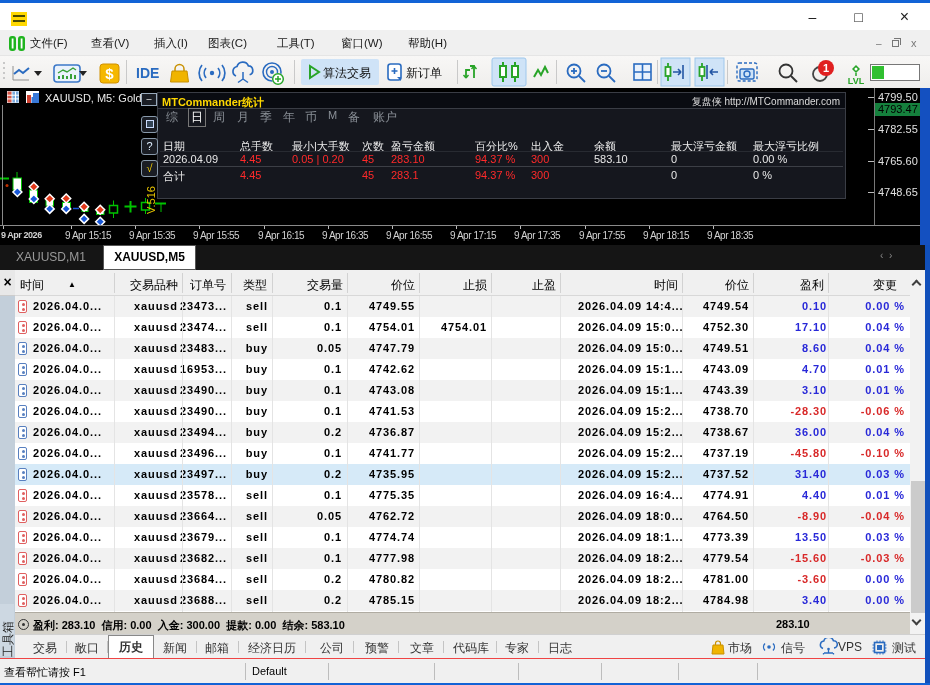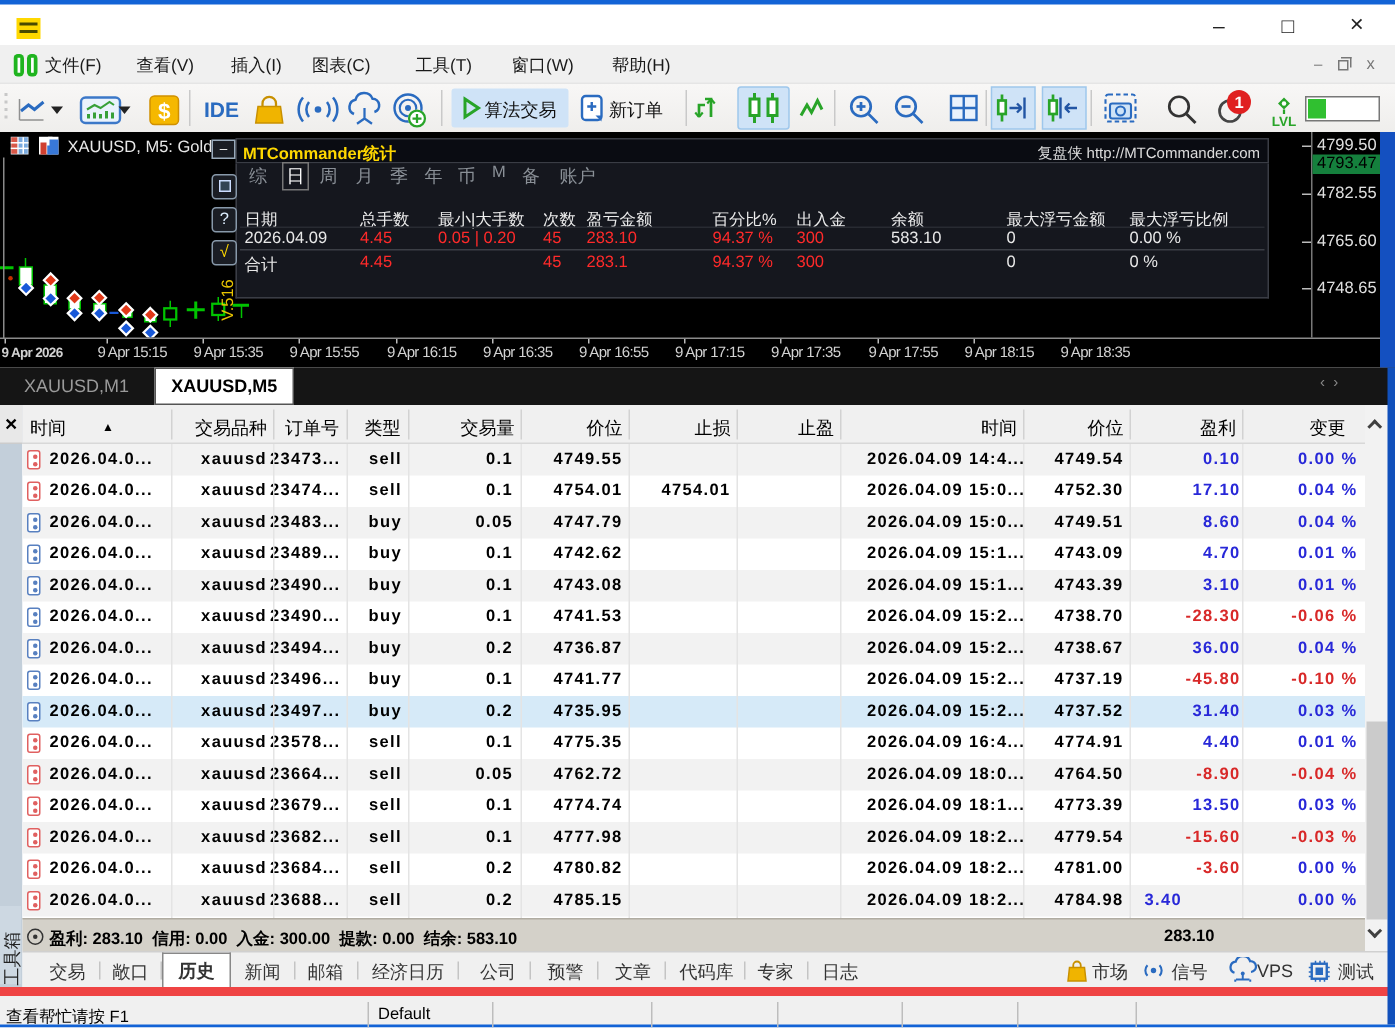--- a/index.html
+++ b/index.html
@@ -57,21 +57,21 @@
 .ricon.b i{background:#5880c0;}
 
 #vscroll{left:910px;top:270px;width:16px;height:364px;background:#f2f2f2;}
 
 #summary{left:15px;top:612px;width:895px;height:22px;background:#d4d1c9;border-top:1px solid #b0aca2;font-size:11px;font-weight:bold;color:#000;}
 
 #btabs{left:15px;top:634px;width:915px;height:24px;background:#f0f0f0;border-top:1px solid #d0d0d0;font-size:12px;color:#333;}
 .btab{position:absolute;top:5px;}
 .bsep{position:absolute;top:6px;width:1px;height:12px;background:#c4c4c4;}
 
-#status{left:0;top:658px;width:930px;height:27px;background:#f0f0f0;border-top:6px solid #ef4444;border-bottom:2px solid #1263d6;font-size:11px;color:#000;}
+#status{left:0;top:658px;width:930px;height:27px;background:#f0f0f0;border-top:1px solid #ef4444;border-bottom:2px solid #1263d6;font-size:11px;color:#000;}
 .ssep{position:absolute;top:4px;width:1px;height:17px;background:#bdbdbd;}
 
 #rborder{left:925px;top:245px;width:5px;height:438px;background:#1150bb;}
 </style>
 </head>
 <body>
 
 <div id="titlebar" class="abs">
   <div id="appicon" class="abs">
       <i style="top:3px"></i>
@@ -481,21 +481,21 @@
       <span class="cell r blue" style="left:749px;width:63px">8.60</span>
       <span class="cell r blue" style="left:816px;width:74px">0.04 %</span>
     </div>
   <div class="row" style="top:63px">
       <span class="ricon b">
         <i style="top:2px"></i>
         <i style="top:7px"></i>
       </span>
       <span class="cell" style="left:18px">2026.04.0...</span>
       <span class="cell r" style="left:103px;width:60px">xauusd</span>
-      <span class="cell" style="left:165px">23489...</span>
+      <span class="cell" style="left:165px">16953...</span>
       <span class="cell r" style="left:203px;width:50px">buy</span>
       <span class="cell r" style="left:267px;width:60px">0.1</span>
       <span class="cell r" style="left:340px;width:60px">4742.62</span>
       <span class="cell r" style="left:563px;width:100px">2026.04.09 15:1...</span>
       <span class="cell r" style="left:674px;width:60px">4743.09</span>
       <span class="cell r blue" style="left:749px;width:63px">4.70</span>
       <span class="cell r blue" style="left:816px;width:74px">0.01 %</span>
     </div>
   <div class="row odd" style="top:84px">
       <span class="ricon b">
@@ -663,21 +663,21 @@
         <i style="top:7px"></i>
       </span>
       <span class="cell" style="left:18px">2026.04.0...</span>
       <span class="cell r" style="left:103px;width:60px">xauusd</span>
       <span class="cell" style="left:165px">23688...</span>
       <span class="cell r" style="left:203px;width:50px">sell</span>
       <span class="cell r" style="left:267px;width:60px">0.2</span>
       <span class="cell r" style="left:340px;width:60px">4785.15</span>
       <span class="cell r" style="left:563px;width:100px">2026.04.09 18:2...</span>
       <span class="cell r" style="left:674px;width:60px">4784.98</span>
-      <span class="cell r blue" style="left:710px;width:63px">3.40</span>
+      <span class="cell r blue" style="left:749px;width:63px">3.40</span>
       <span class="cell r blue" style="left:816px;width:74px">0.00 %</span>
     </div>
 </div>
 
 <div id="vscroll" class="abs">
   <div class="abs" style="left:3px;top:11px;width:7px;height:7px;border-top:2.5px solid #404040;border-left:2.5px solid #404040;transform:rotate(45deg);"></div>
   <div class="abs" style="left:1px;top:211px;width:14px;height:132px;background:#cbcbcb;"></div>
   <div class="abs" style="left:3px;top:347px;width:7px;height:7px;border-bottom:2.5px solid #404040;border-right:2.5px solid #404040;transform:rotate(45deg);"></div>
 </div>
 

